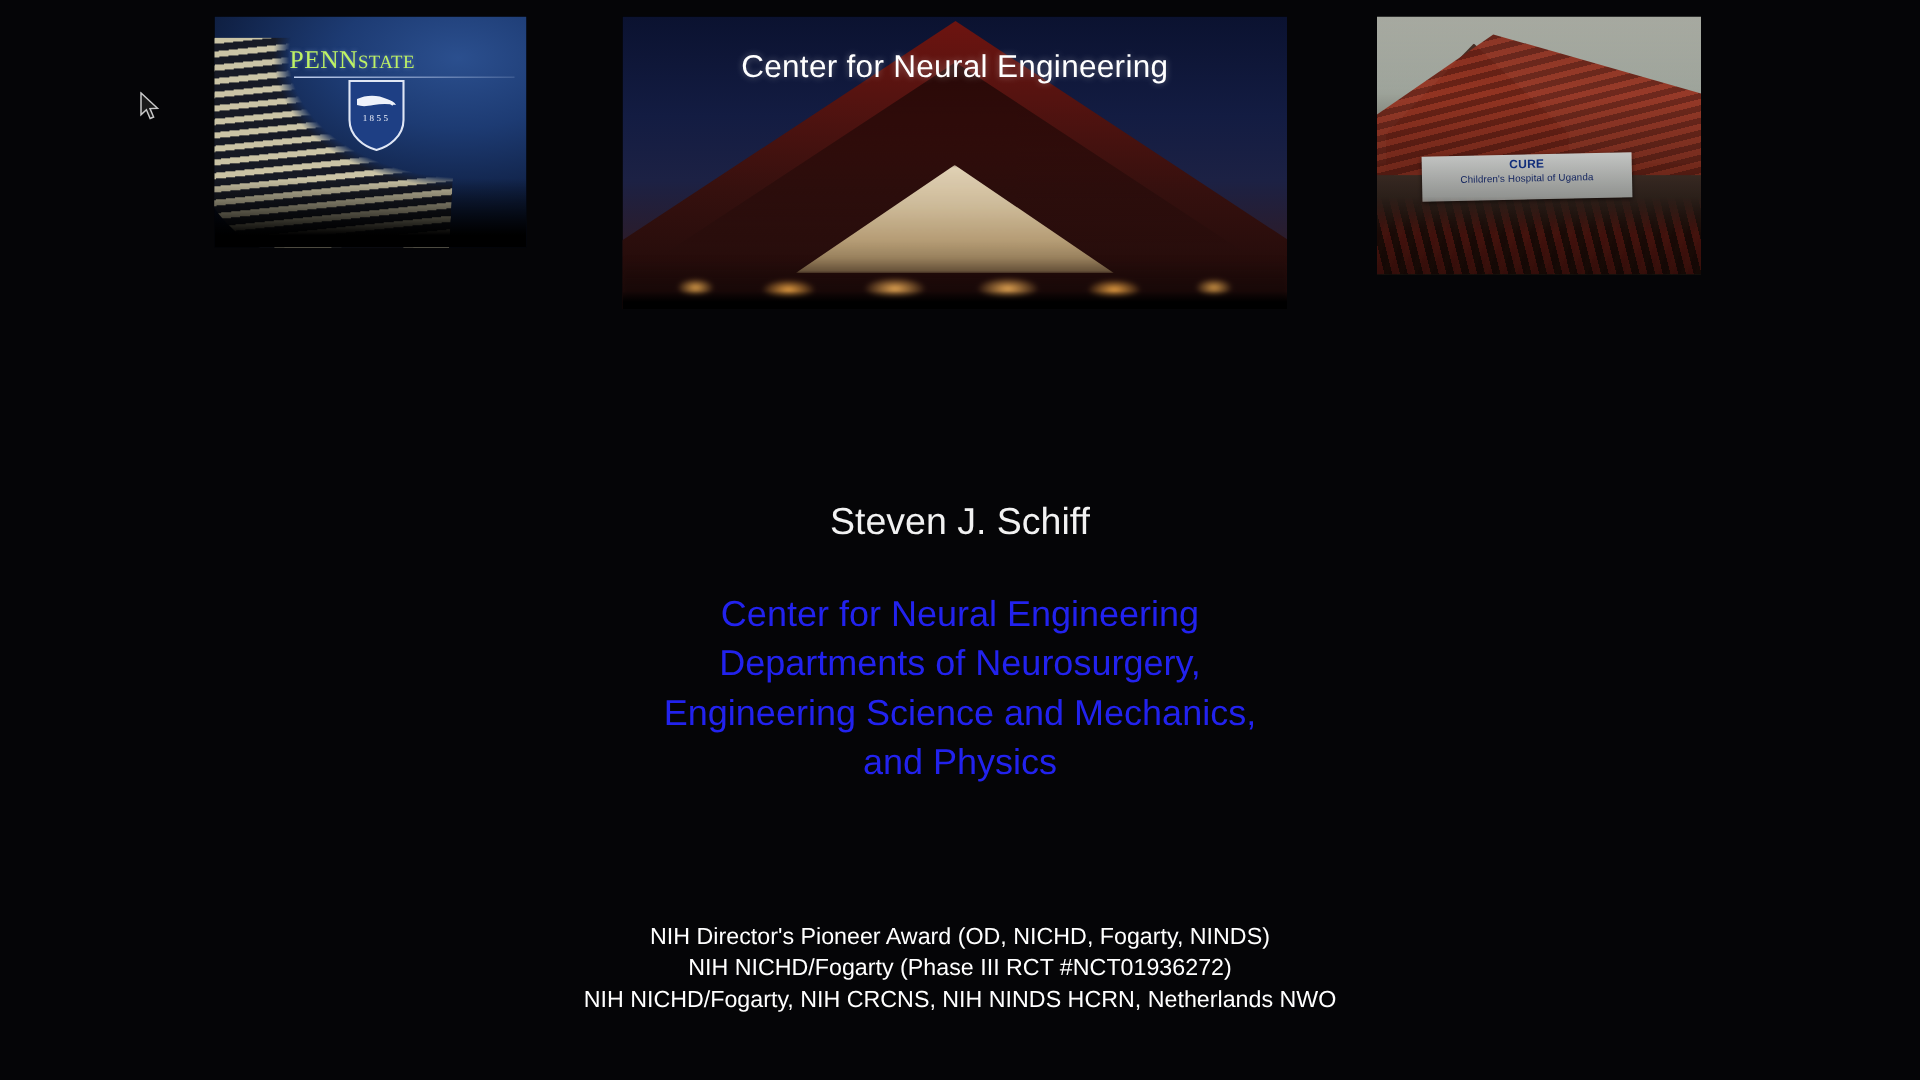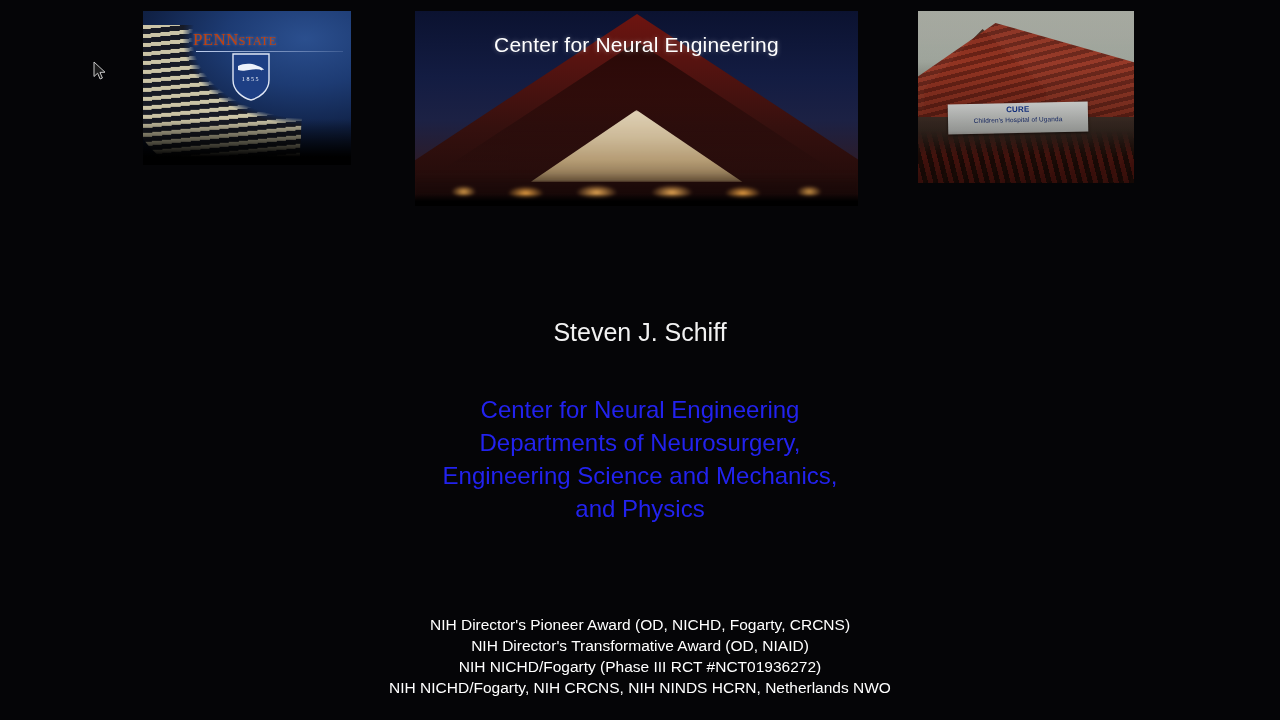--- a/index.html
+++ b/index.html
@@ -39,21 +39,21 @@
             mask-image: radial-gradient(150% 120% at 106% 6%, transparent 0 47%, #000 51% 100%);
     transform: skewX(-3deg);
     filter: blur(0.3px);
   }
   #ps-building-shadow {
     position:absolute; left:0; bottom:0; width:100%; height:46px;
     background:linear-gradient(to top, #000 18%, rgba(0,0,0,0.0) 100%);
   }
   #ps-wordmark {
     position:absolute; left:50px; top:19px; width:152px;
-    color:#c2410c; font-size:17px; letter-spacing:0.3px;
+    color:#bef264; font-size:17px; letter-spacing:0.3px;
     font-family:"Liberation Serif", serif;
     text-shadow:0 0 3px rgba(160,190,255,0.5);
     white-space:nowrap;
   }
   #ps-wordmark .sc { font-size:12.5px; }
   #ps-rule {
     position:absolute; left:53px; top:40px; width:147px; height:1px;
     background:linear-gradient(to right, rgba(210,225,255,0.9), rgba(210,225,255,0.15));
   }
   #ps-shield {
@@ -166,21 +166,21 @@
   
   #title-line {
     position:absolute; left:0; top:277px; width:100%;
     text-align:center;
     color:#22dd22;
     font-size:33px;
     letter-spacing:0.1px;
     white-space:nowrap;
   }
   #author-line {
-    position:absolute; left:0; top:318px; width:100%;
+    position:absolute; left:0; top:334px; width:100%;
     text-align:center; color:#f2f2f2; font-size:25px;
   }
   #affiliation-block {
     position:absolute; left:0; top:393px; width:100%;
     text-align:center; color:#2222ee;
     font-size:24px; line-height:33px;
   }
   #funding-block {
     position:absolute; left:0; top:614px; width:100%;
     text-align:center; color:#ffffff;
@@ -241,22 +241,21 @@
   <div id="author-line">Steven J. Schiff</div>
 
   <div id="affiliation-block">
     <div>Center for Neural Engineering</div>
     <div>Departments of Neurosurgery,</div>
     <div>Engineering Science and Mechanics,</div>
     <div>and Physics</div>
   </div>
 
   <div id="funding-block">
-    <div>NIH Director's Pioneer Award (OD, NICHD, Fogarty, CRCNS)</div>
-    <div>NIH Director's Transformative Award (OD, NIAID)</div>
+    <div>NIH Director's Pioneer Award (OD, NICHD, Fogarty, NINDS)</div>
     <div>NIH NICHD/Fogarty (Phase III RCT #NCT01936272)</div>
     <div>NIH NICHD/Fogarty, NIH CRCNS, NIH NINDS HCRN, Netherlands NWO</div>
   </div>
 
   <svg id="mouse-cursor" viewBox="0 0 14 20">
     <path d="M1 1 L1 15.5 L4.6 12.2 L7.1 18 L9.4 17 L7 11.4 L12 11.2 Z" fill="#1a1a1a" stroke="#c8c8c8" stroke-width="1"></path>
   </svg>
 
 </div>
 

